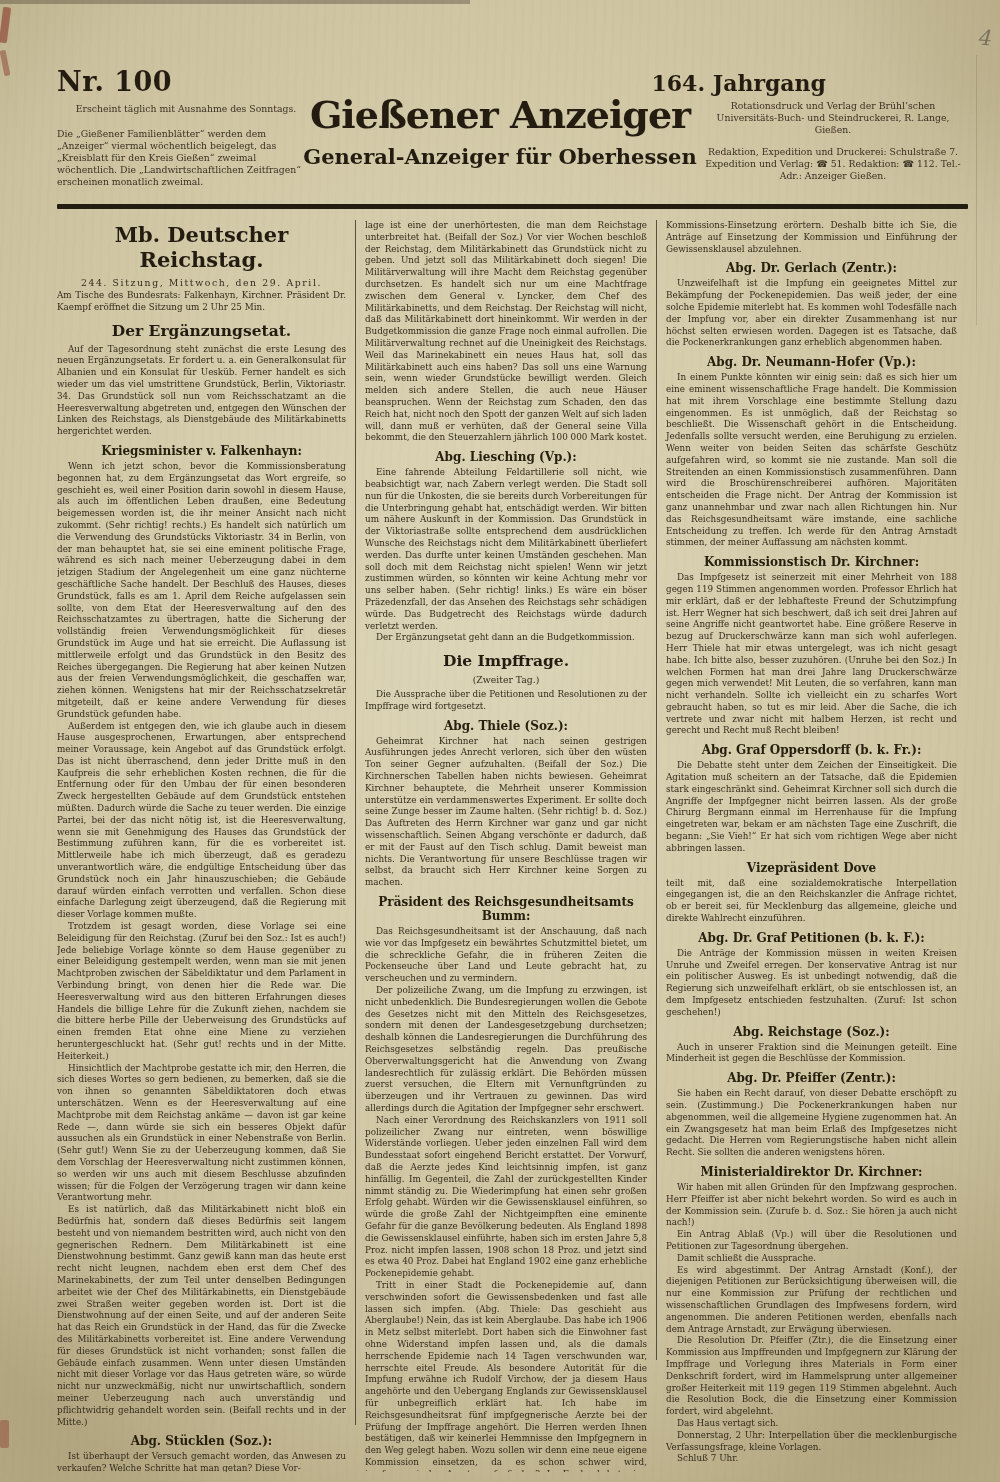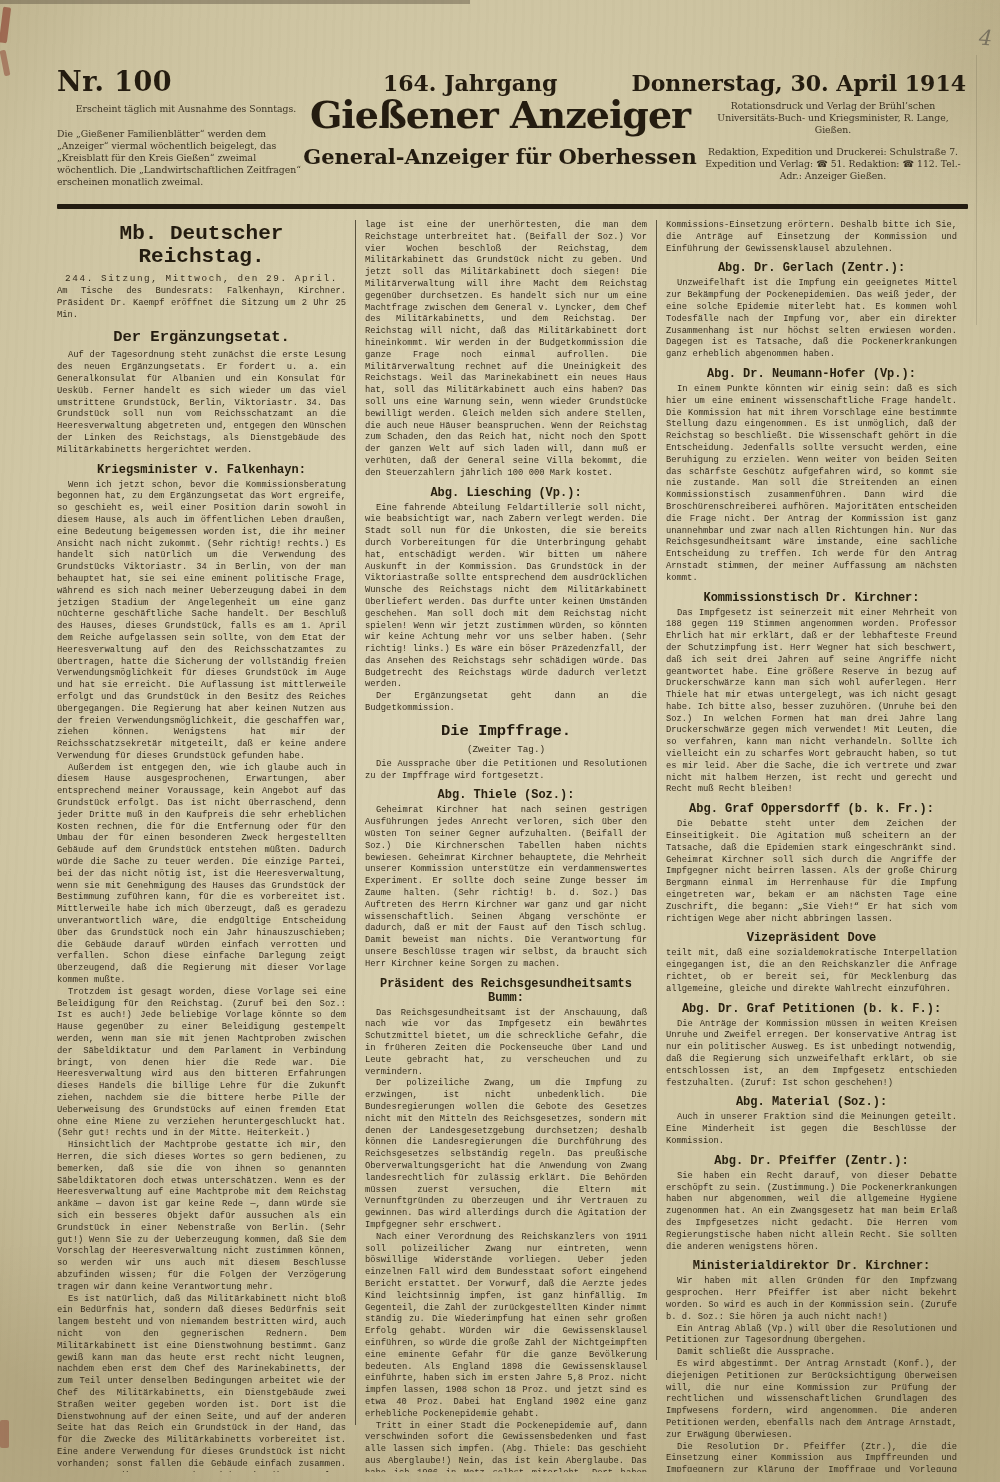--- a/index.html
+++ b/index.html
@@ -31,21 +31,21 @@
   .notice-right{right:34px;top:100px;width:266px;text-align:center;}
   .notice p{margin:0 0 10px;}
   .notice-left p:first-child{text-align:center;margin-bottom:13px;}
   .masthead-title{position:absolute;left:0;width:1000px;top:92px;text-align:center;
     font-size:38px;font-weight:700;letter-spacing:-1px;color:#241c10;white-space:nowrap;}
   .masthead-sub{position:absolute;left:0;width:1000px;top:144px;text-align:center;
     font-size:21px;font-weight:700;color:#241c10;}
   .thick-rule{position:absolute;left:57px;right:32px;top:204px;height:5px;background:#231c11;border-radius:1px;}
 
   .cols{position:absolute;left:57px;top:220px;width:910px;height:1252px;display:flex;overflow:hidden;}
-  .col{box-sizing:border-box;overflow:hidden;height:100%;font-family:Liberation Mono, monospace;}
+  .col{box-sizing:border-box;overflow:hidden;height:100%;}
   .c0{width:298px;padding-right:9px;}
   .c1{width:300px;padding:0 9px;}
   .c2{width:300px;padding-left:9px;}
   .vsep{width:1px;background:#57503d;flex:none;}
   .s0{height:1205px;}
   .s1{height:1140px;}
 
   .blk{margin:0;}
   .h1{font-size:21px;font-weight:700;text-align:center;margin:2px 0 5px;color:#241c10;}
   .h2{font-size:15.5px;font-weight:700;text-align:center;margin:7px 0 4px;color:#241c10;}
@@ -63,33 +63,32 @@
   <div class="topsmudge"></div>
   <div class="edge-mark m1"></div>
   <div class="edge-mark m2"></div>
   <div class="edge-mark m3"></div>
   <div class="crease"></div>
   <div class="pencil4">4</div>
 
   <div class="header-row">
     <span class="issue">Nr. 100</span>
     <span class="volume">164. Jahrgang</span>
-    <span class="pubdate">Donnerstag, 30. April 1914</span>
   </div>
 
   <div class="notice notice-left">
     <p>Erscheint täglich mit Ausnahme des Sonntags.</p>
     <p>Die „Gießener Familienblätter“ werden dem „Anzeiger“ viermal wöchentlich beigelegt, das „Kreisblatt für den Kreis Gießen“ zweimal wöchentlich. Die „Landwirtschaftlichen Zeitfragen“ erscheinen monatlich zweimal.</p>
   </div>
 
   <div class="masthead-title">Gießener Anzeiger</div>
   <div class="masthead-sub">General-Anzeiger für Oberhessen</div>
 
   <div class="notice notice-right">
-    <p>Rotationsdruck und Verlag der Brühl’schen Universitäts-Buch- und Kriegsminister, R. Lange, Gießen.</p>
+    <p>Rotationsdruck und Verlag der Brühl’schen Universitäts-Buch- und Steindruckerei, R. Lange, Gießen.</p>
     <p><span>Redaktion, Expedition und Druckerei: Schulstraße 7. Expedition und Verlag: </span><span>☎</span><span> 51. Redaktion: </span><span>☎</span><span> 112. Tel.-Adr.: Anzeiger Gießen.</span></p>
   </div>
 
   <div class="thick-rule"></div>
 
   <div class="cols">
     <div class="col c0">
         <div class="blk h1">Mb. Deutscher Reichstag.</div>
         <div class="blk meta">244. Sitzung, Mittwoch, den 29. April.</div>
         <div class="blk p0">Am Tische des Bundesrats: Falkenhayn, Kirchner. Präsident Dr. Kaempf eröffnet die Sitzung um 2 Uhr 25 Min.</div>
@@ -129,21 +128,21 @@
         <div class="blk speaker">Abg. Dr. Neumann-Hofer (Vp.):</div>
         <div class="blk p">In einem Punkte könnten wir einig sein: daß es sich hier um eine eminent wissenschaftliche Frage handelt. Die Kommission hat mit ihrem Vorschlage eine bestimmte Stellung dazu eingenommen. Es ist unmöglich, daß der Reichstag so beschließt. Die Wissenschaft gehört in die Entscheidung. Jedenfalls sollte versucht werden, eine Beruhigung zu erzielen. Wenn weiter von beiden Seiten das schärfste Geschütz aufgefahren wird, so kommt sie nie zustande. Man soll die Streitenden an einen Kommissionstisch zusammenführen. Dann wird die Broschürenschreiberei aufhören. Majoritäten entscheiden die Frage nicht. Der Antrag der Kommission ist ganz unannehmbar und zwar nach allen Richtungen hin. Nur das Reichsgesundheitsamt wäre imstande, eine sachliche Entscheidung zu treffen. Ich werde für den Antrag Arnstadt stimmen, der meiner Auffassung am nächsten kommt.</div>
         <div class="blk speaker">Kommissionstisch Dr. Kirchner:</div>
         <div class="blk p">Das Impfgesetz ist seinerzeit mit einer Mehrheit von 188 gegen 119 Stimmen angenommen worden. Professor Ehrlich hat mir erklärt, daß er der lebhafteste Freund der Schutzimpfung ist. Herr Wegner hat sich beschwert, daß ich seit drei Jahren auf seine Angriffe nicht geantwortet habe. Eine größere Reserve in bezug auf Druckerschwärze kann man sich wohl auferlegen. Herr Thiele hat mir etwas untergelegt, was ich nicht gesagt habe. Ich bitte also, besser zuzuhören. (Unruhe bei den Soz.) In welchen Formen hat man drei Jahre lang Druckerschwärze gegen mich verwendet! Mit Leuten, die so verfahren, kann man nicht verhandeln. Sollte ich vielleicht ein zu scharfes Wort gebraucht haben, so tut es mir leid. Aber die Sache, die ich vertrete und zwar nicht mit halbem Herzen, ist recht und gerecht und Recht muß Recht bleiben!</div>
         <div class="blk speaker">Abg. Graf Oppersdorff (b. k. Fr.):</div>
         <div class="blk p">Die Debatte steht unter dem Zeichen der Einseitigkeit. Die Agitation muß scheitern an der Tatsache, daß die Epidemien stark eingeschränkt sind. Geheimrat Kirchner soll sich durch die Angriffe der Impfgegner nicht beirren lassen. Als der große Chirurg Bergmann einmal im Herrenhause für die Impfung eingetreten war, bekam er am nächsten Tage eine Zuschrift, die begann: „Sie Vieh!“ Er hat sich vom richtigen Wege aber nicht abbringen lassen.</div>
         <div class="blk speaker">Vizepräsident Dove</div>
         <div class="blk p0">teilt mit, daß eine sozialdemokratische Interpellation eingegangen ist, die an den Reichskanzler die Anfrage richtet, ob er bereit sei, für Mecklenburg das allgemeine, gleiche und direkte Wahlrecht einzuführen.</div>
         <div class="blk speaker">Abg. Dr. Graf Petitionen (b. k. F.):</div>
         <div class="blk p">Die Anträge der Kommission müssen in weiten Kreisen Unruhe und Zweifel erregen. Der konservative Antrag ist nur ein politischer Ausweg. Es ist unbedingt notwendig, daß die Regierung sich unzweifelhaft erklärt, ob sie entschlossen ist, an dem Impfgesetz entschieden festzuhalten. (Zuruf: Ist schon geschehen!)</div>
-        <div class="blk speaker">Abg. Material (Soz.):</div>
+        <div class="blk speaker">Abg. Reichstage (Soz.):</div>
         <div class="blk p">Auch in unserer Fraktion sind die Meinungen geteilt. Eine Minderheit ist gegen die Beschlüsse der Kommission.</div>
         <div class="blk speaker">Abg. Dr. Pfeiffer (Zentr.):</div>
         <div class="blk p">Sie haben ein Recht darauf, von dieser Debatte erschöpft zu sein. (Zustimmung.) Die Pockenerkrankungen haben nur abgenommen, weil die allgemeine Hygiene zugenommen hat. An ein Zwangsgesetz hat man beim Erlaß des Impfgesetzes nicht gedacht. Die Herren vom Regierungstische haben nicht allein Recht. Sie sollten die anderen wenigstens hören.</div>
         <div class="blk speaker">Ministerialdirektor Dr. Kirchner:</div>
         <div class="blk p">Wir haben mit allen Gründen für den Impfzwang gesprochen. Herr Pfeiffer ist aber nicht bekehrt worden. So wird es auch in der Kommission sein. (Zurufe b. d. Soz.: Sie hören ja auch nicht nach!)</div>
         <div class="blk p">Ein Antrag Ablaß (Vp.) will über die Resolutionen und Petitionen zur Tagesordnung übergehen.</div>
         <div class="blk p">Damit schließt die Aussprache.</div>
         <div class="blk p">Es wird abgestimmt. Der Antrag Arnstadt (Konf.), der diejenigen Petitionen zur Berücksichtigung überweisen will, die nur eine Kommission zur Prüfung der rechtlichen und wissenschaftlichen Grundlagen des Impfwesens fordern, wird angenommen. Die anderen Petitionen werden, ebenfalls nach dem Antrage Arnstadt, zur Erwägung überwiesen.</div>
         <div class="blk p">Die Resolution Dr. Pfeiffer (Ztr.), die die Einsetzung einer Kommission aus Impffreunden und Impfgegnern zur Klärung der Impffrage und Vorlegung ihres Materials in Form einer Denkschrift fordert, wird im Hammelsprung unter allgemeiner großer Heiterkeit mit 119 gegen 119 Stimmen abgelehnt. Auch die Resolution Bock, die die Einsetzung einer Kommission fordert, wird abgelehnt.</div>
         <div class="blk p">Das Haus vertagt sich.</div>

